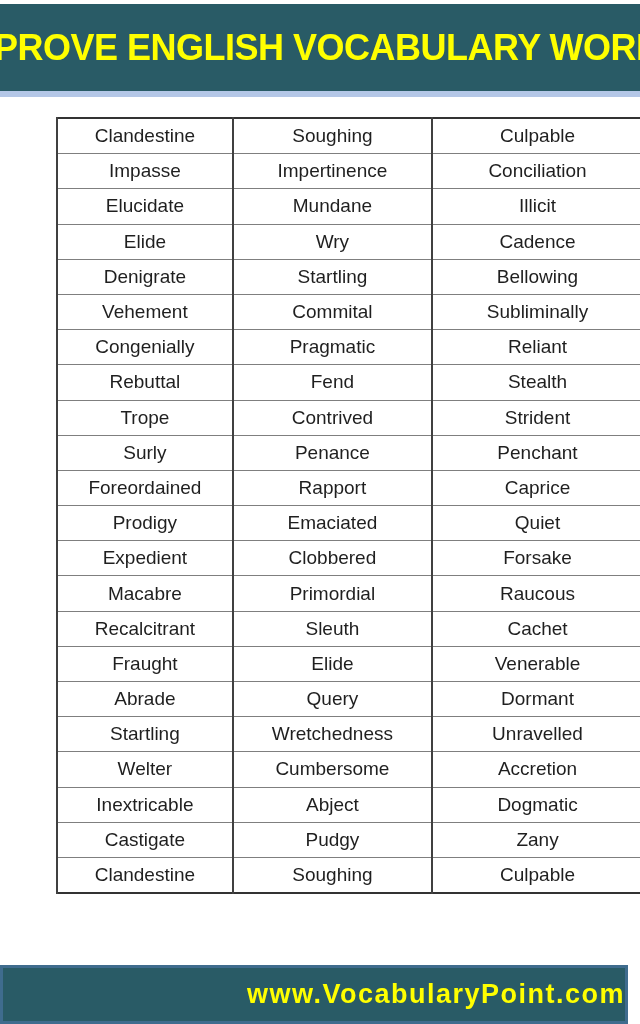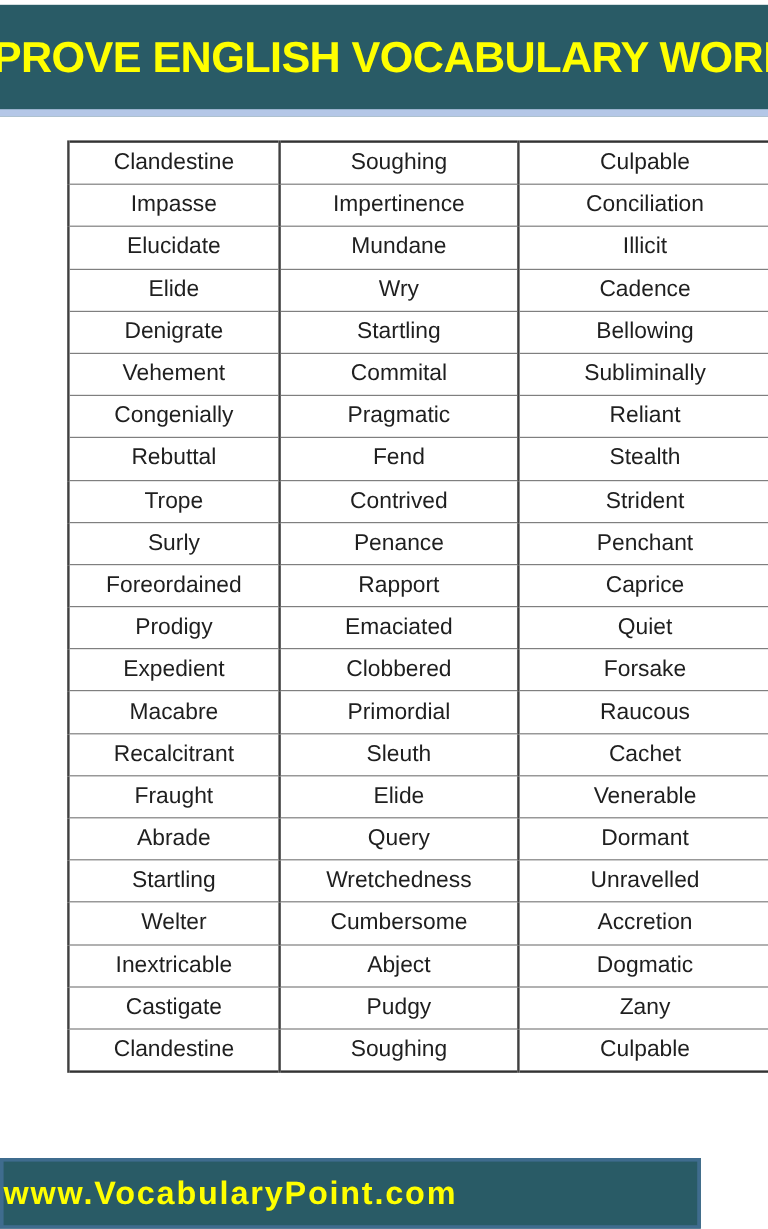--- a/index.html
+++ b/index.html
@@ -67,28 +67,28 @@
     padding: 0;
     overflow: hidden;
     white-space: nowrap;
   }
 
   
   .footer-banner {
     position: absolute;
     top: 965px;
     left: 0;
-    width: 584px;
+    width: 628px;
     height: 59px;
     background: #295b66;
     border: 3px solid #3f6c8e;
     box-sizing: border-box;
     display: flex;
     align-items: center;
-    justify-content: flex-start;
+    justify-content: flex-end;
   }
   .footer-url {
     color: #ffff00;
     font-weight: bold;
     font-size: 27px;
     letter-spacing: 1.5px;
     white-space: nowrap;
   }
 </style>
 </head>

